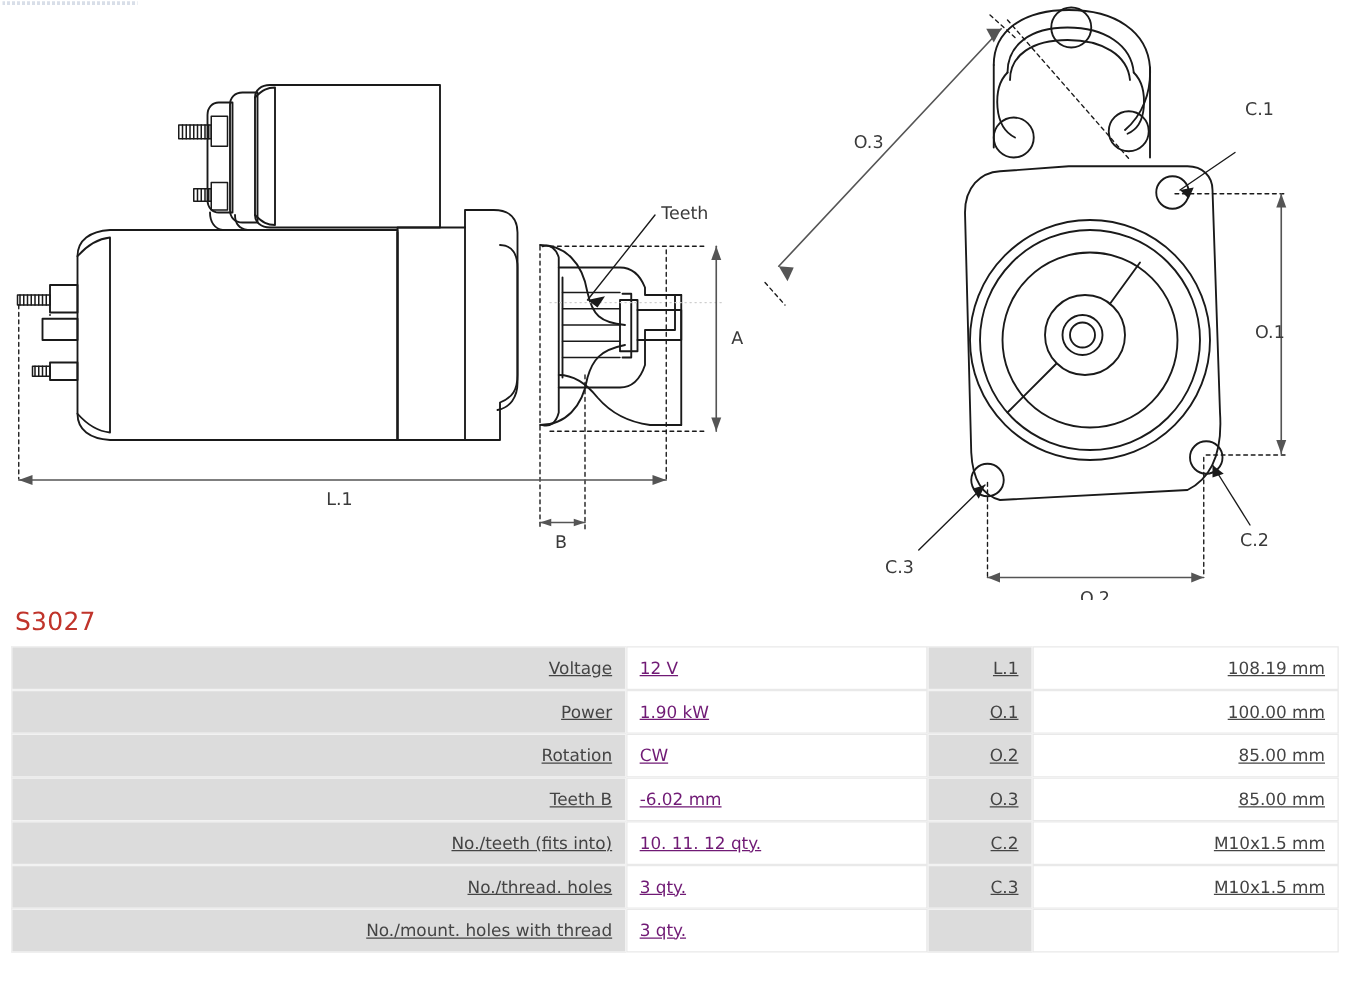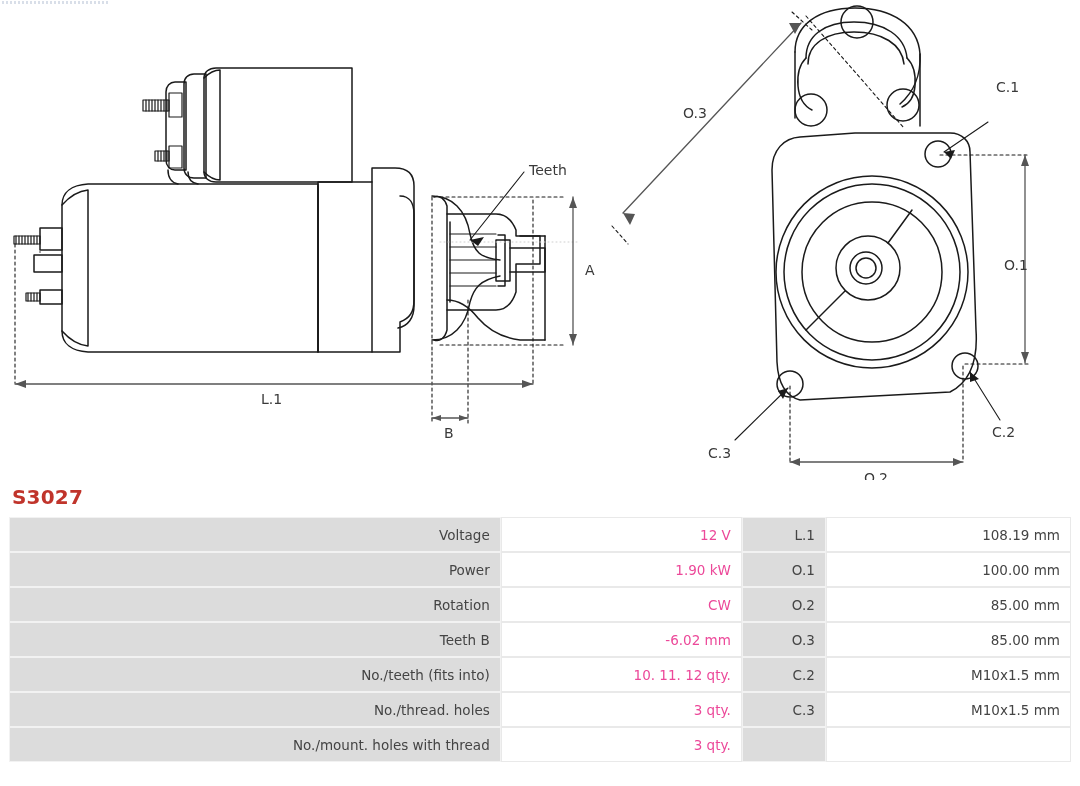--- a/index.html
+++ b/index.html
@@ -18,53 +18,54 @@
 
   .artifact{
     position:absolute;left:2px;top:1px;width:108px;height:3px;
     background:repeating-linear-gradient(to right,#b9c4d6 0 2px,transparent 2px 4px);
     opacity:.55;
   }
 
   
   .part-no{
     position:absolute;left:12px;top:485px;
-    font-size:20px;font-weight:bold;letter-spacing:.2px;
+    font-size:20px;font-weight:normal;letter-spacing:.2px;
     color:#c0342b;line-height:24px;
   }
 
   
   .spec-table{
     position:absolute;left:9px;top:517px;
     width:1062px;
     border-collapse:separate;
     border-spacing:0;
     font-size:13.5px;
   }
   .spec-table tr{height:33px;}
   .spec-table td{
     height:33px;
     padding:0 10px;
     border:1px solid #e9e9e9;
     background:#fff;
     vertical-align:middle;
     white-space:nowrap;
+    text-decoration:underline;
   }
   .c-label{
     width:512px;
     text-align:right;
     background:#dcdcdc !important;
     border:1px solid #f2f2f2 !important;
     color:#444;
   }
   .c-value{
     width:238px;
-    text-align:right;
+    text-align:left;
     background:#fff;
-    color:#ec4899;
+    color:#701a75;
   }
   .c-code{
     width:68px;
     text-align:right;
     background:#dcdcdc !important;
     border:1px solid #f2f2f2 !important;
     color:#444;
   }
   .c-dim{
     width:244px;

